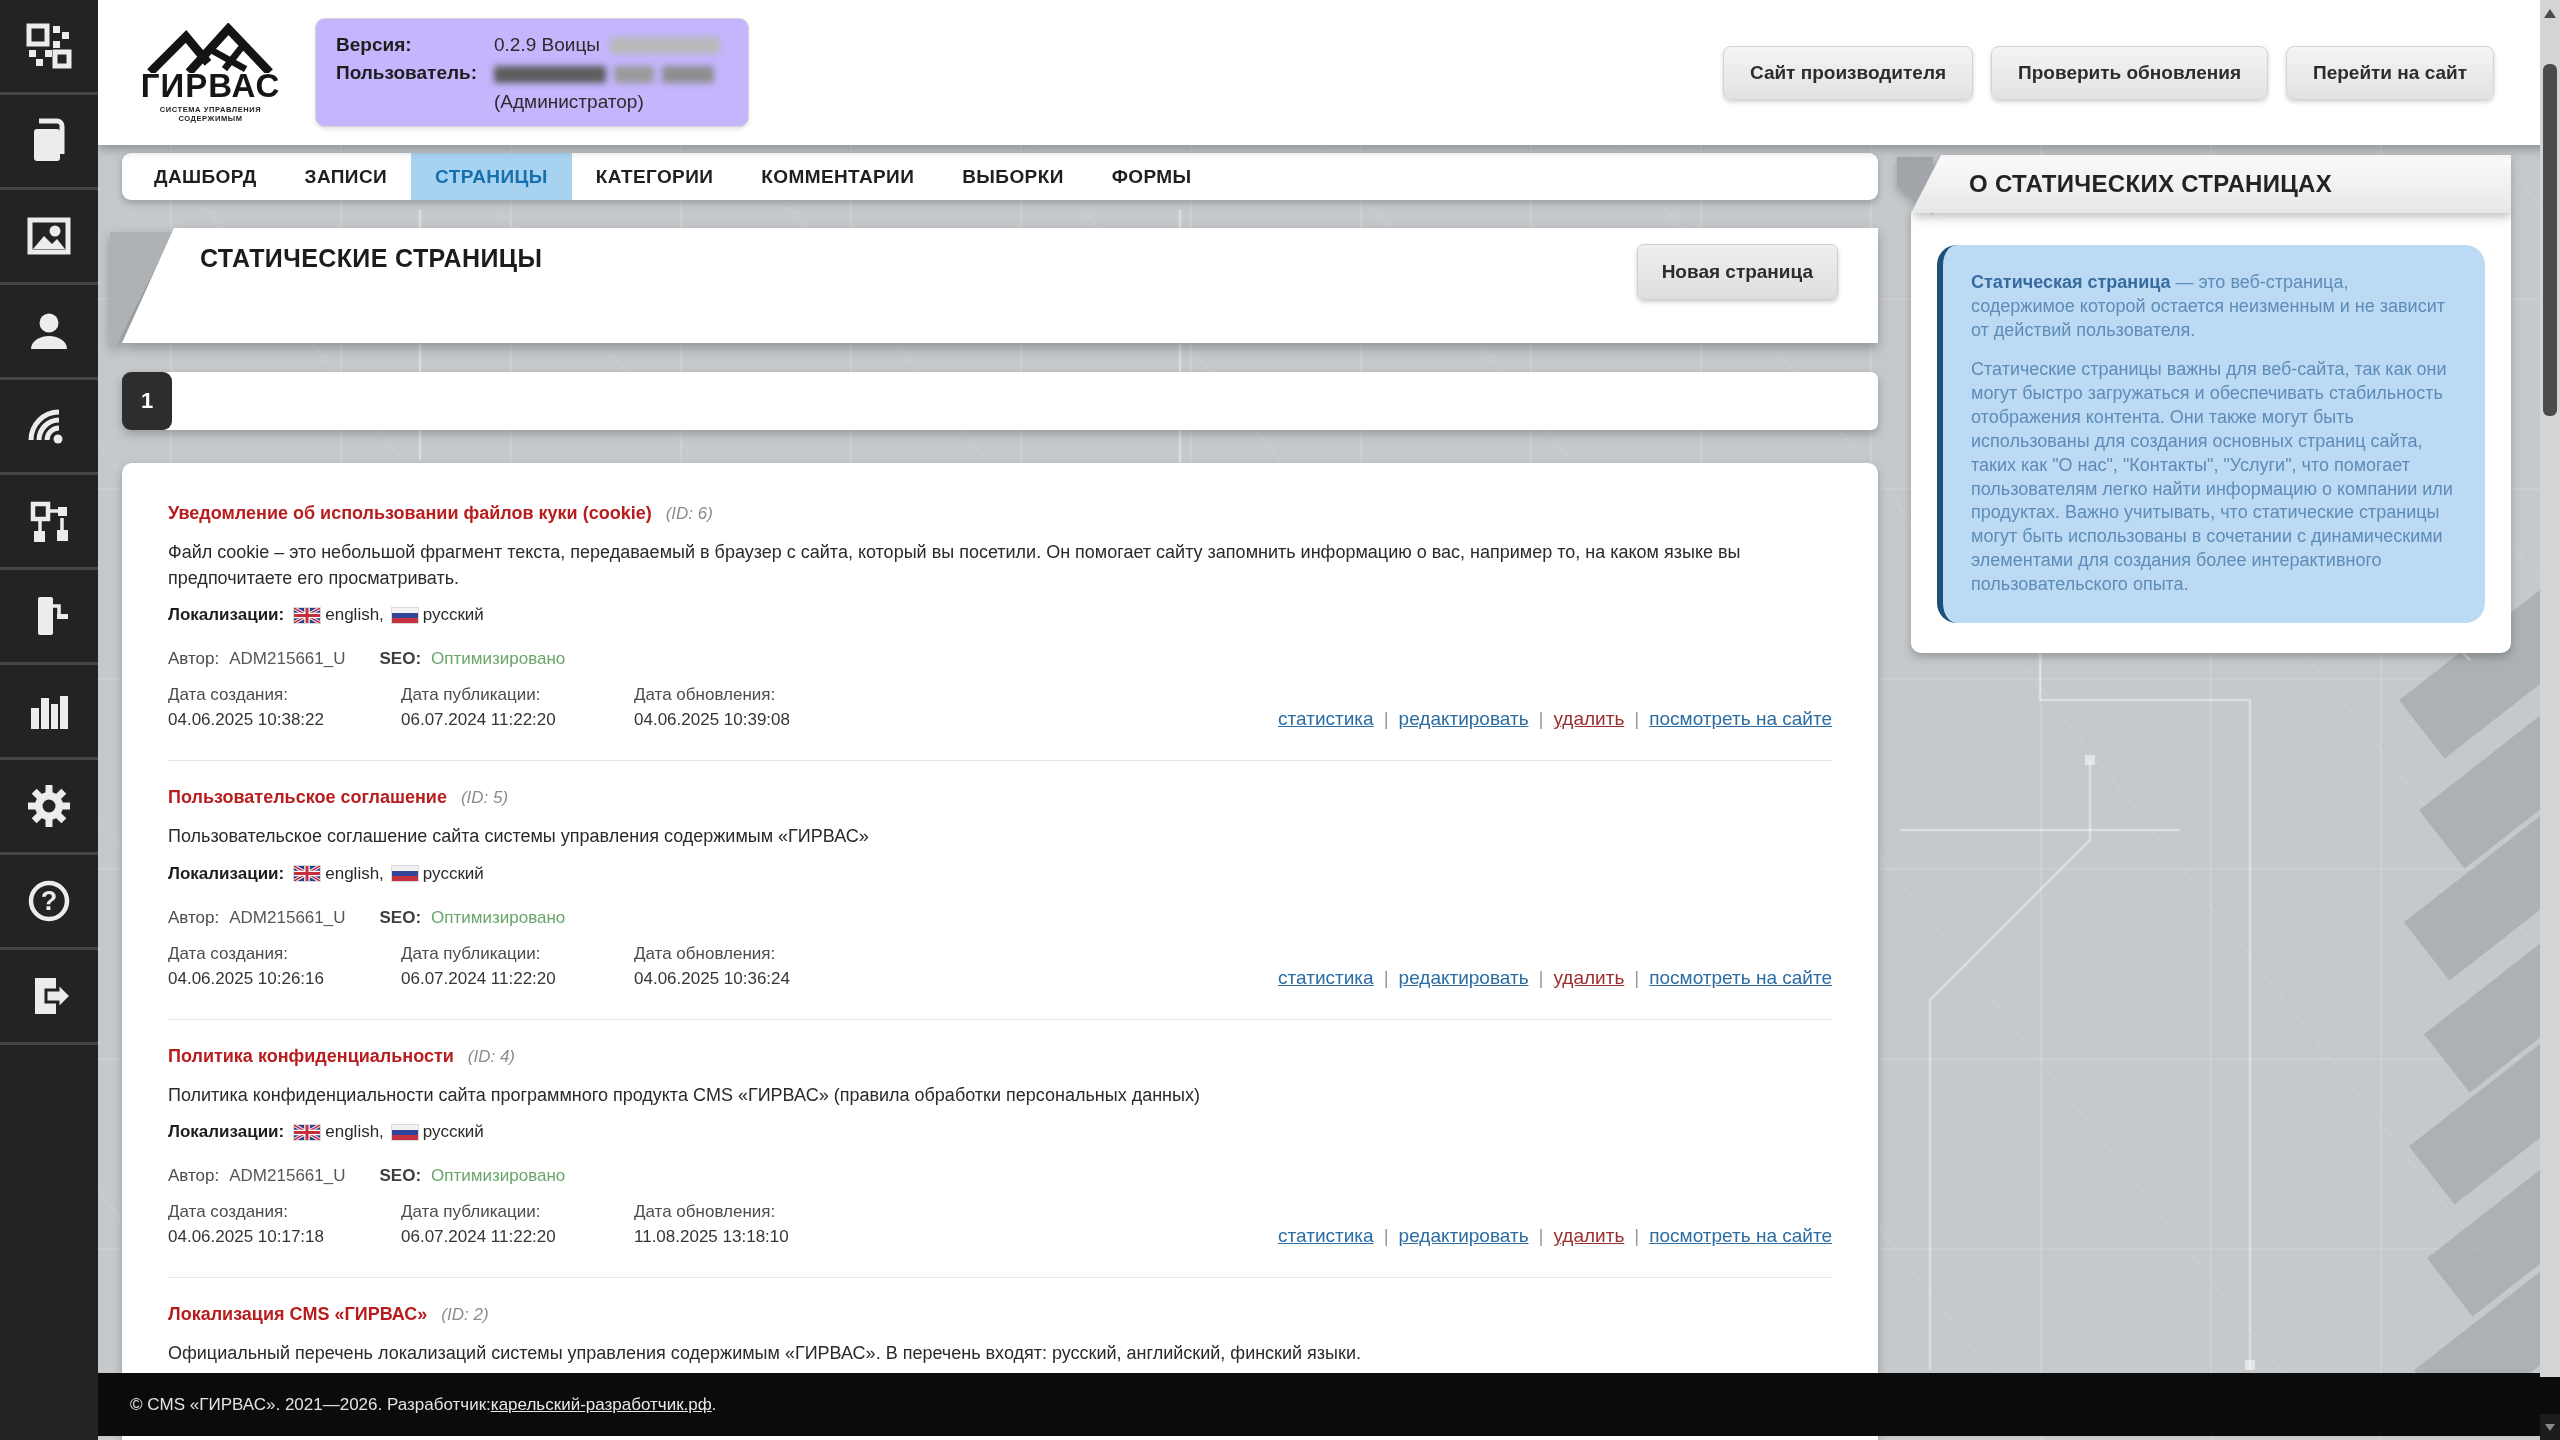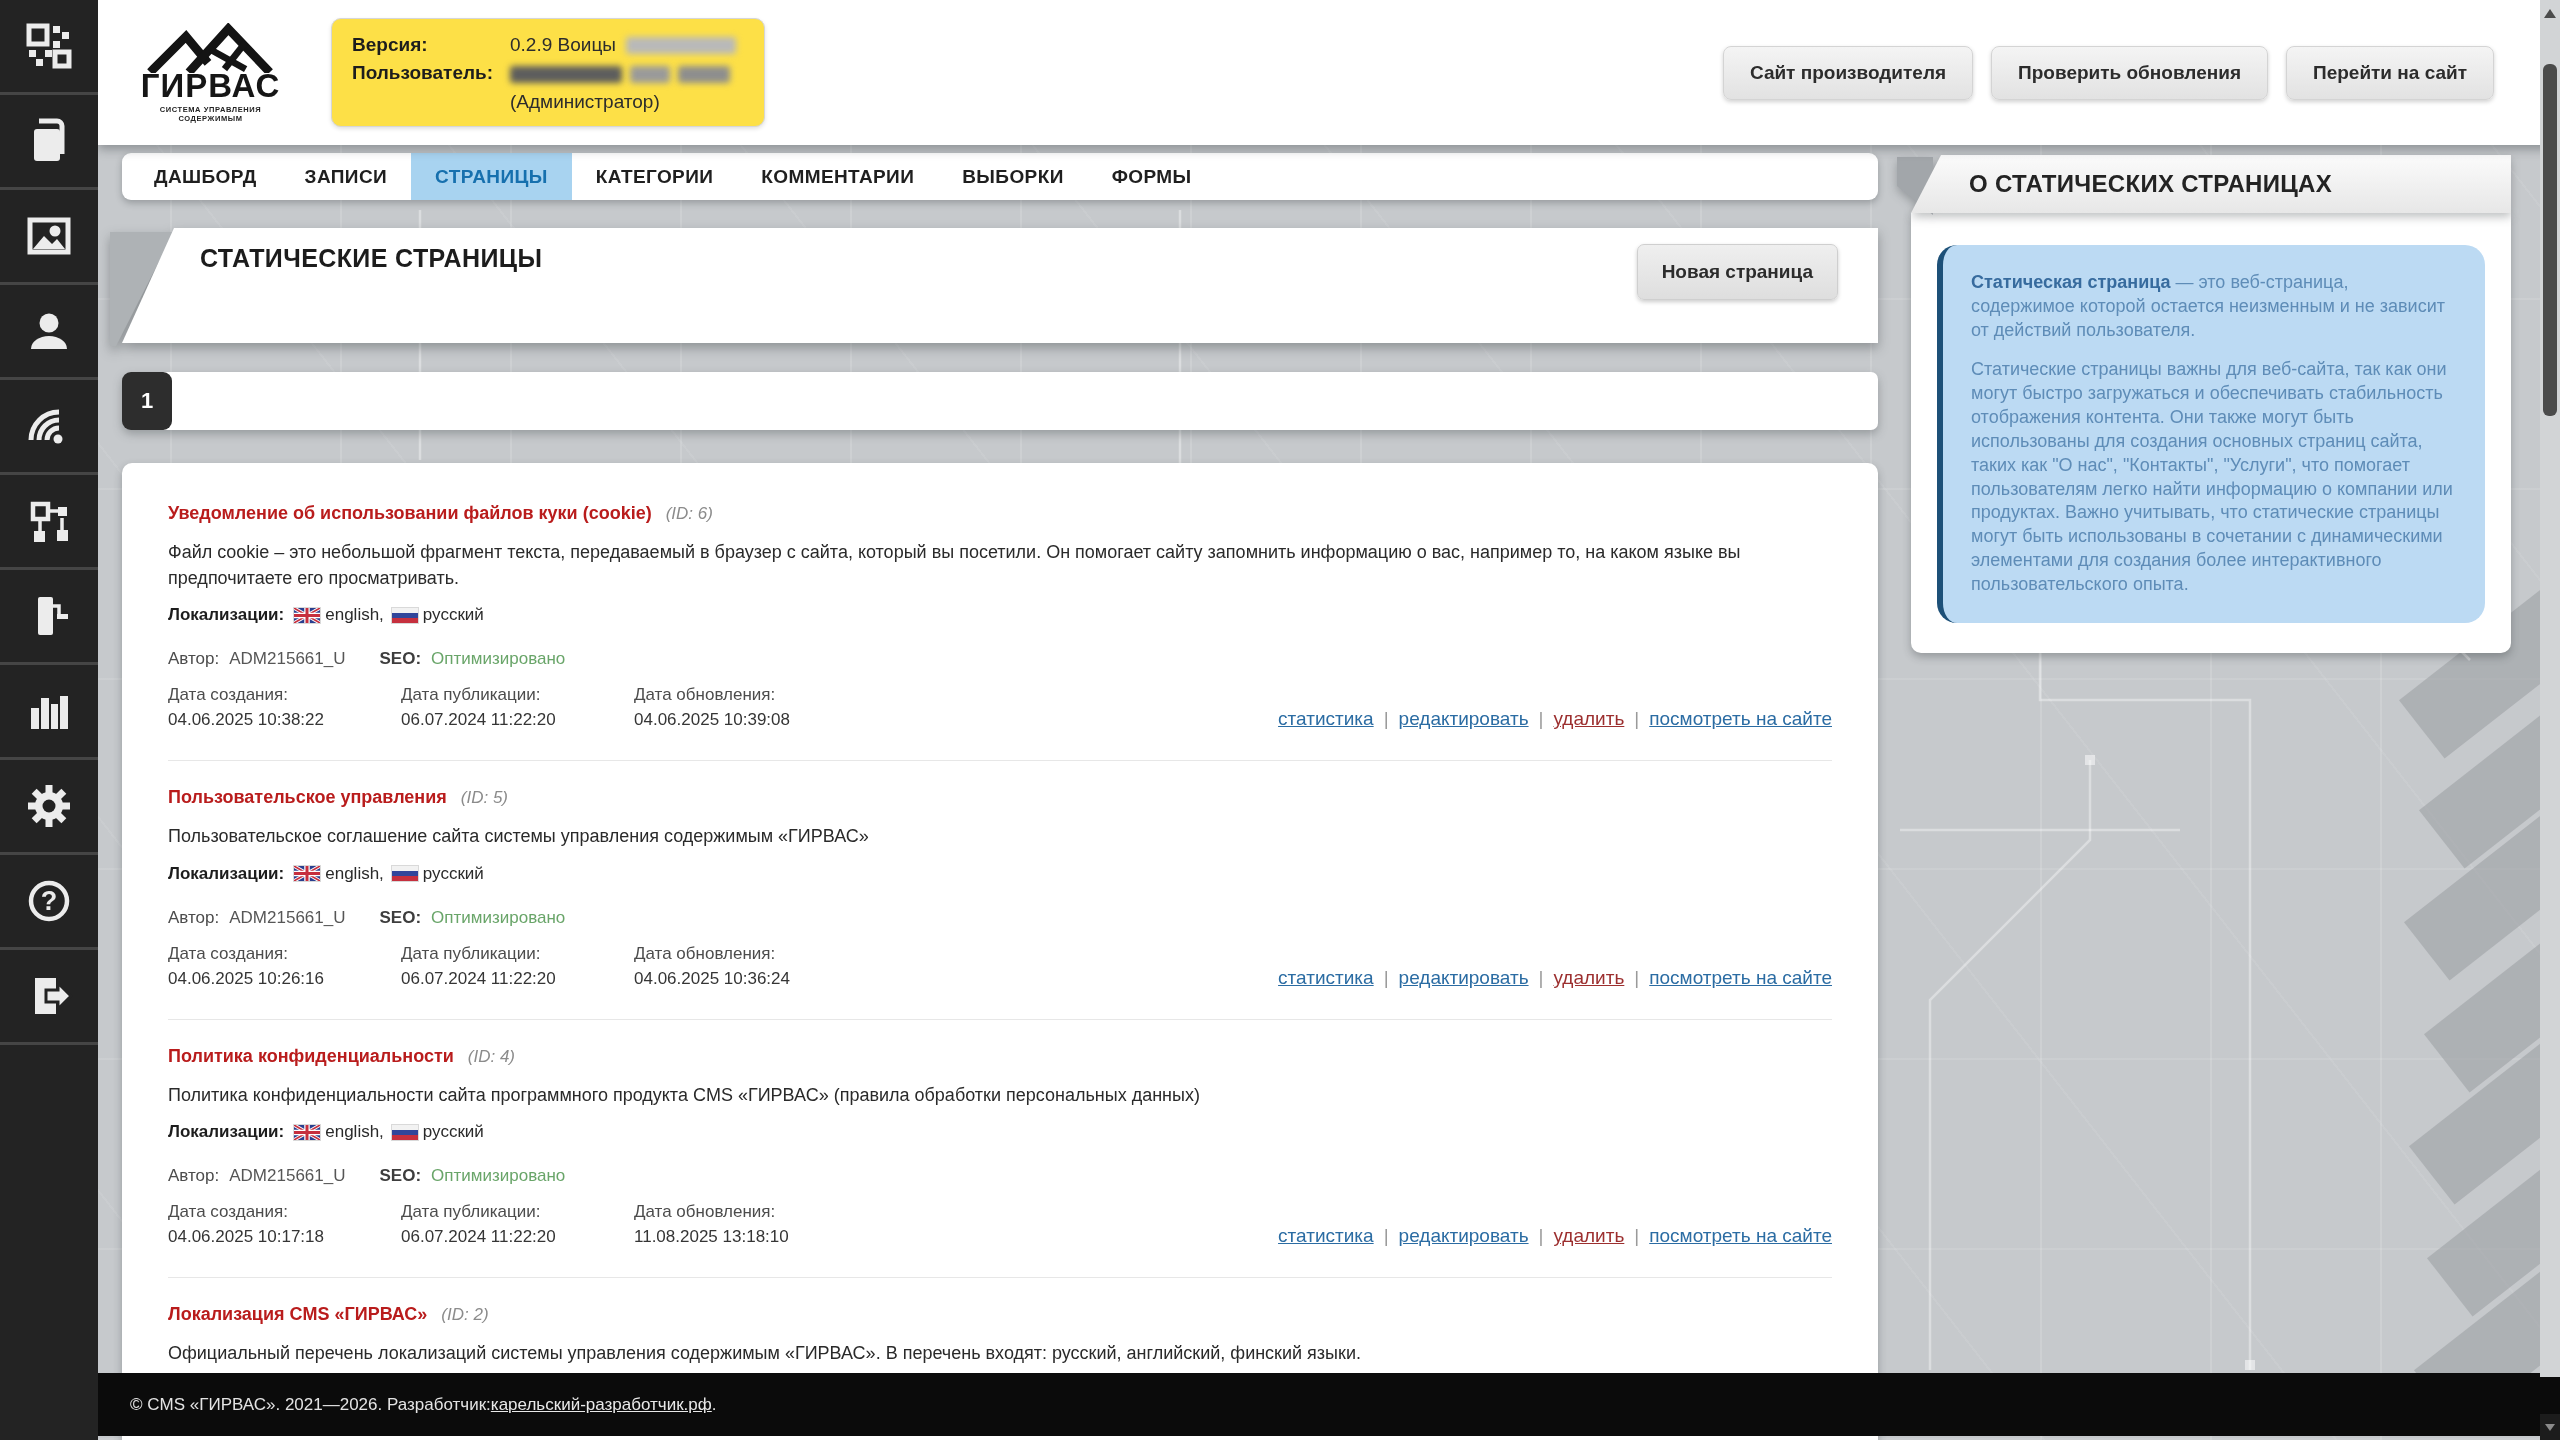--- a/index.html
+++ b/index.html
@@ -22,21 +22,21 @@
   .sidebar { position:absolute; left:0; top:0; width:98px; height:1440px; background:#232323; z-index:10; }
   .side-item { width:98px; height:95px; display:flex; align-items:center; justify-content:center; border-bottom:3px solid #454545; cursor:pointer; }
   .side-item svg { width:48px; height:48px; }
 
   
   .topbar { position:absolute; left:98px; top:0; width:2462px; height:145px; background:#ffffff; box-shadow:0 4px 10px rgba(30,35,40,.35); z-index:8; display:flex; align-items:center; }
   .logo { margin-left:30px; width:165px; text-align:center; cursor:pointer; }
   .logo svg { width:140px; height:50px; display:block; margin:0 auto; }
   .logo-title { font-size:33px; font-weight:900; letter-spacing:1px; color:#161616; line-height:1; margin-top:-4px; }
   .logo-sub { font-size:7.5px; font-weight:700; letter-spacing:.6px; color:#222; margin-top:3px; }
-  .version-box { margin-left:38px; background:#fde047; border:1px solid #d6d6d6; border-radius:10px; padding:12px 20px 10px 20px; min-width:372px; box-shadow:0 2px 4px rgba(0,0,0,.12); }
+  .version-box { margin-left:22px; background:#c4b5fd; border:1px solid #d6d6d6; border-radius:10px; padding:12px 20px 10px 20px; min-width:372px; box-shadow:0 2px 4px rgba(0,0,0,.12); }
   .vrow { display:flex; font-size:19px; line-height:1.5; }
   .vlabel { font-weight:700; color:#1d1d1d; width:158px; flex:0 0 auto; }
   .vvalue { color:#2c2c2c; }
   .redact { display:inline-block; vertical-align:middle; border-radius:3px; filter:blur(3px); height:17px; margin-right:8px; }
   .redact.r1 { background:#b9b9b9; width:110px; margin-left:10px; }
   .redact.r2 { background:#5d5d5d; width:112px; }
   .redact.r3 { background:#9a9a9a; width:40px; }
   .redact.r4 { background:#8e8e8e; width:52px; }
   .top-buttons { margin-left:auto; margin-right:66px; display:flex; gap:18px; }
   .top-btn { background:linear-gradient(#f4f4f4,#e2e2e2); border:1px solid #d4d4d4; border-radius:8px; height:54px; padding:0 26px; font-family:"Liberation Sans",sans-serif; font-size:19px; font-weight:700; color:#2c2c2c; cursor:pointer; box-shadow:0 2px 4px rgba(0,0,0,.18); }
@@ -355,21 +355,21 @@
             <div class="date-value">04.06.2025 10:39:08</div>
           </div>
           <div class="actions">
             <a class="act">статистика</a><span class="sep">|</span><a class="act">редактировать</a><span class="sep">|</span><a class="act del">удалить</a><span class="sep">|</span><a class="act">посмотреть на сайте</a>
           </div>
         </div>
       </article>
 
       <article class="item">
         <div class="item-title-row">
-          <a class="item-title">Пользовательское управления</a>
+          <a class="item-title">Пользовательское соглашение</a>
           <span class="item-id">(ID: 5)</span>
         </div>
         <p class="item-desc">Пользовательское соглашение сайта системы управления содержимым «ГИРВАС»</p>
         <div class="loc-row">
           <span class="loc-label">Локализации:</span>
           <span class="flag">
               <svg width="26" height="15" viewBox="0 0 26 15">
                 <rect width="26" height="15" fill="#2a3f8f"></rect>
                 <path d="M0 0 L26 15 M26 0 L0 15" stroke="#fff" stroke-width="3.5"></path>
                 <path d="M0 0 L26 15 M26 0 L0 15" stroke="#c62f3e" stroke-width="1.6"></path>

